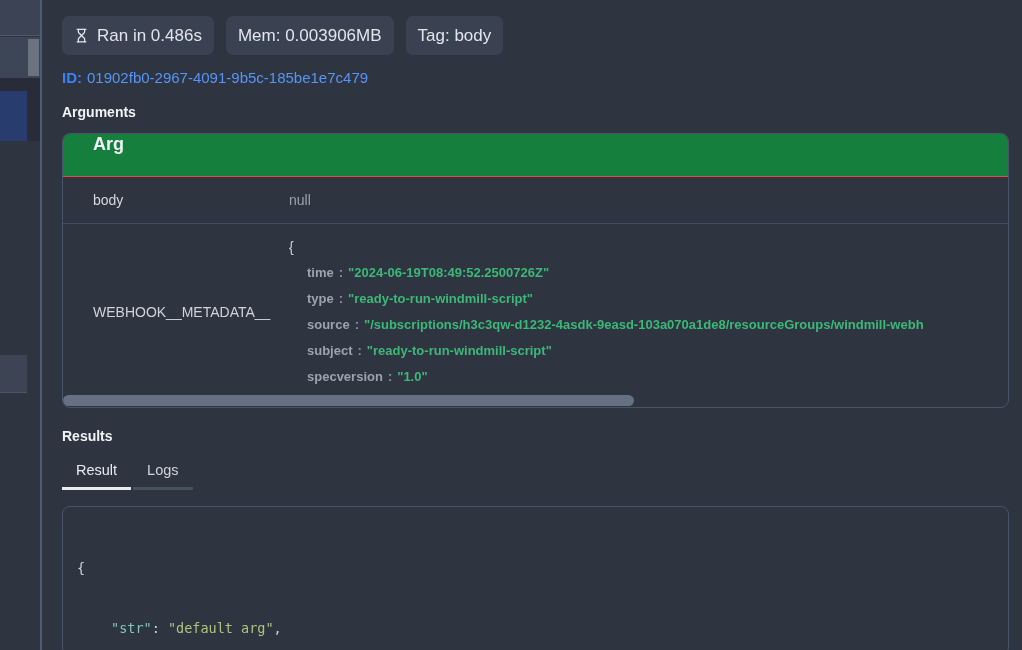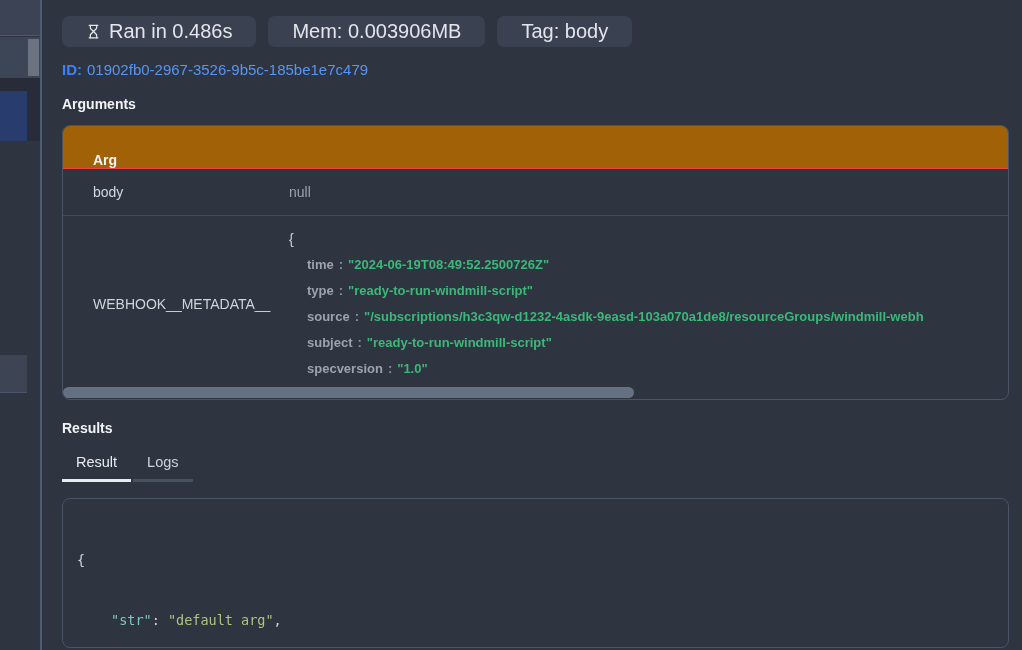--- a/index.html
+++ b/index.html
@@ -20,35 +20,35 @@
   .strip-blue-bg  { position:absolute; top:91px; left:0; right:0; height:50px; background:#272c38; }
   .strip-blue     { position:absolute; top:91px; left:0; width:27px; height:50px; background:#283c6e; }
   .strip-gray     { position:absolute; top:355px; left:0; width:27px; height:38px; background:#3d4454; border-bottom:1px solid #49536a; }
   .v-divider { position:absolute; left:40px; top:0; width:2px; height:650px; background:#4e5b74; }
 
   
   .main { position:absolute; left:42px; top:0; width:980px; height:650px; padding:16px 13px 0 20px; }
 
   .badges { display:flex; gap:12px; align-items:center; }
   .badge {
-    background:#3a4150; color:#e2e6eb; font-size:20px;
-    padding:0 24px; border-radius:7px; height:31px;
+    background:#3a4150; color:#e2e6eb; font-size:17px;
+    padding:0 12px; border-radius:7px; height:39px;
     display:inline-flex; align-items:center; gap:8px; white-space:nowrap;
   }
   .badge svg { display:block; }
 
   .id-line { margin-top:14px; font-size:15px; }
   .id-label { color:#3b82f6; font-weight:700; }
   .id-value { color:#5596f6; margin-left:5px; cursor:pointer; }
 
   .section-heading { margin-top:18px; font-size:14px; font-weight:700; color:#f1f3f6; }
 
   
   .args-table { margin-top:13px; border:1px solid #4a5468; border-radius:8px; overflow:hidden; position:relative; background:#2e3440; }
-  .t-header { display:flex; align-items:flex-end; background:#a16207; height:42px; font-size:14px; font-weight:700; color:#f1f3f6; }
+  .t-header { display:flex; align-items:flex-start; background:#15803d; height:42px; font-size:18px; font-weight:700; color:#f1f3f6; }
   .col-arg { width:226px; padding-left:30px; flex-shrink:0; }
   .col-value { flex:1; min-width:0; }
   .t-row1 { display:flex; align-items:center; height:47px; border-top:1px solid #ef4444; font-size:14px; color:#d3d7de; }
   .null-val { color:#9aa2ae; }
   .t-row2 { display:flex; border-top:1px solid #424b5d; padding:10px 0 4px; font-size:14px; color:#cfd4db; }
   .t-row2 .col-arg { display:flex; align-items:center; }
   .json-view { font-size:13px; line-height:26px; font-weight:600; white-space:nowrap; overflow:hidden; }
   .json-brace { color:#c9cfd8; font-weight:500; font-size:14px; }
   .json-entry { padding-left:18px; }
   .json-key { color:#9ca3af; }
@@ -105,21 +105,21 @@
     </span>
     <span class="badge">
       <span>Mem: 0.003906MB</span>
     </span>
     <span class="badge">
       <span>Tag: body</span>
     </span>
   </div>
 
   <div class="id-line">
-    <span class="id-label">ID:</span><span class="id-value">01902fb0-2967-3526-9b5c-185be1e7c479</span>
+    <span class="id-label">ID:</span><span class="id-value">01902fb0-2967-4091-9b5c-185be1e7c479</span>
   </div>
 
   <div class="section-heading">Arguments</div>
 
   <div class="args-table">
     <div class="t-header">
       <div class="col-arg">Arg</div>
     </div>
 
     <div class="t-row1">

